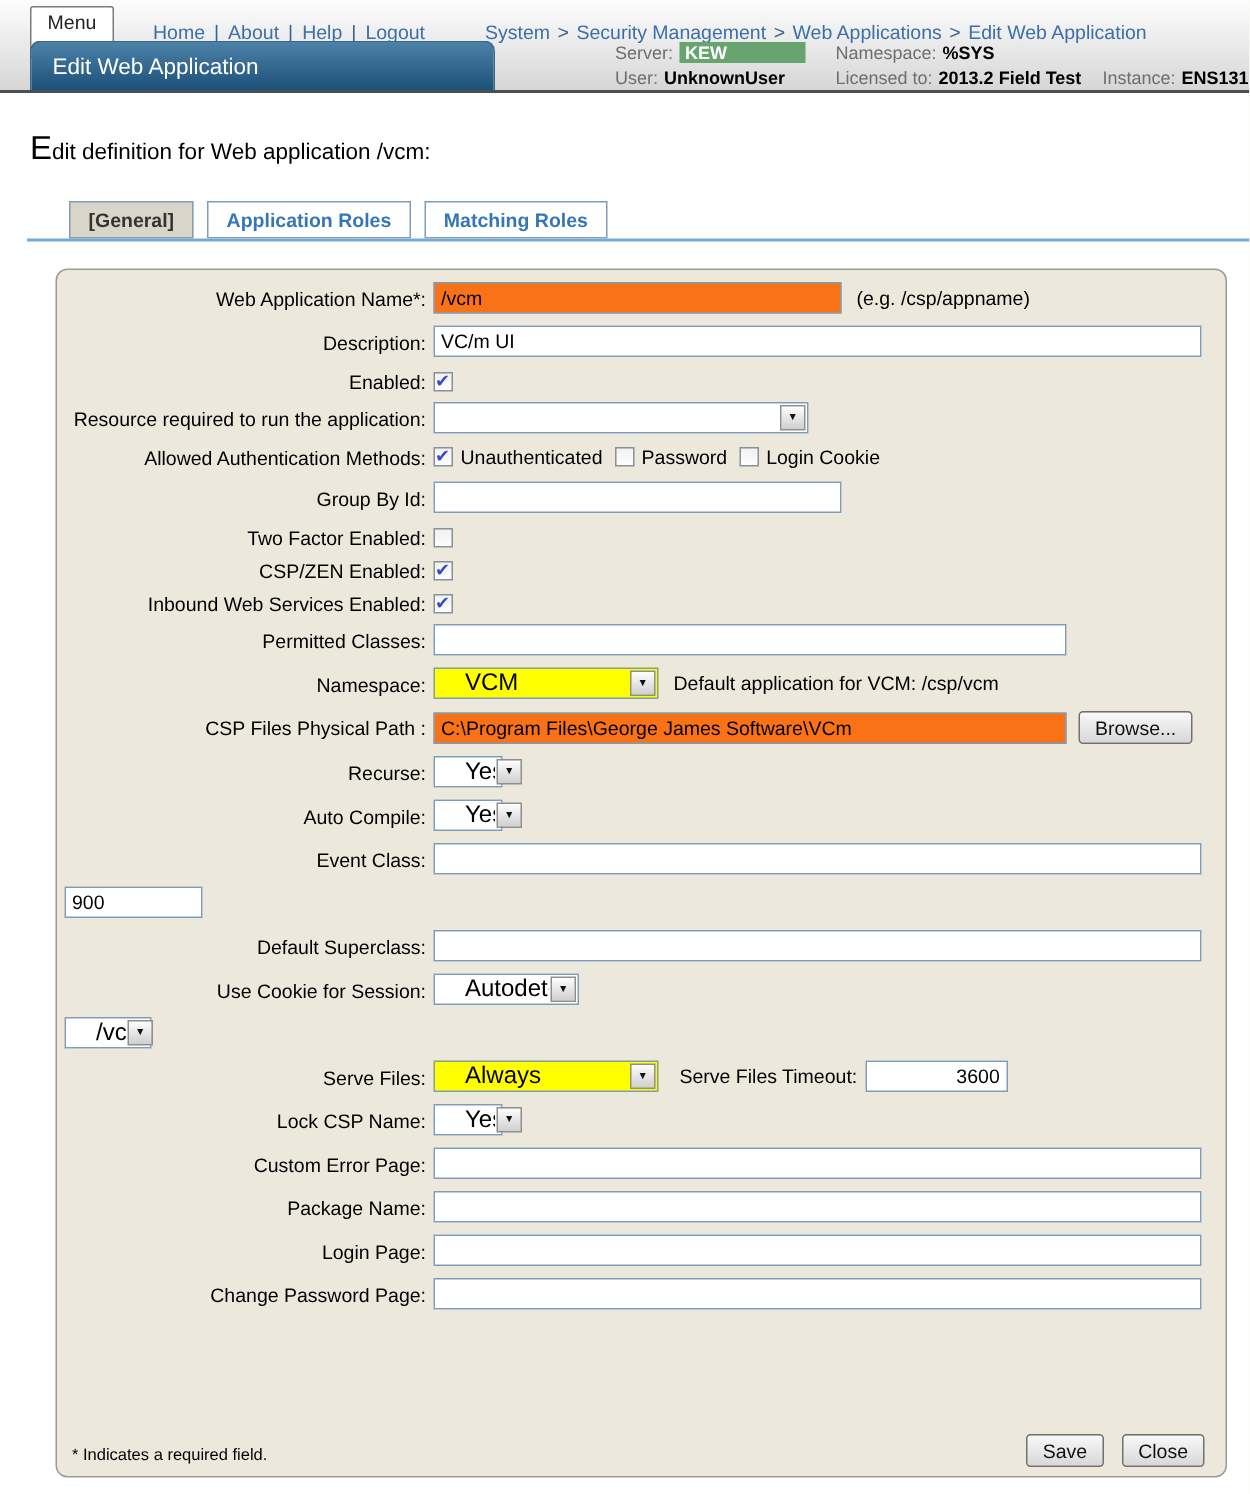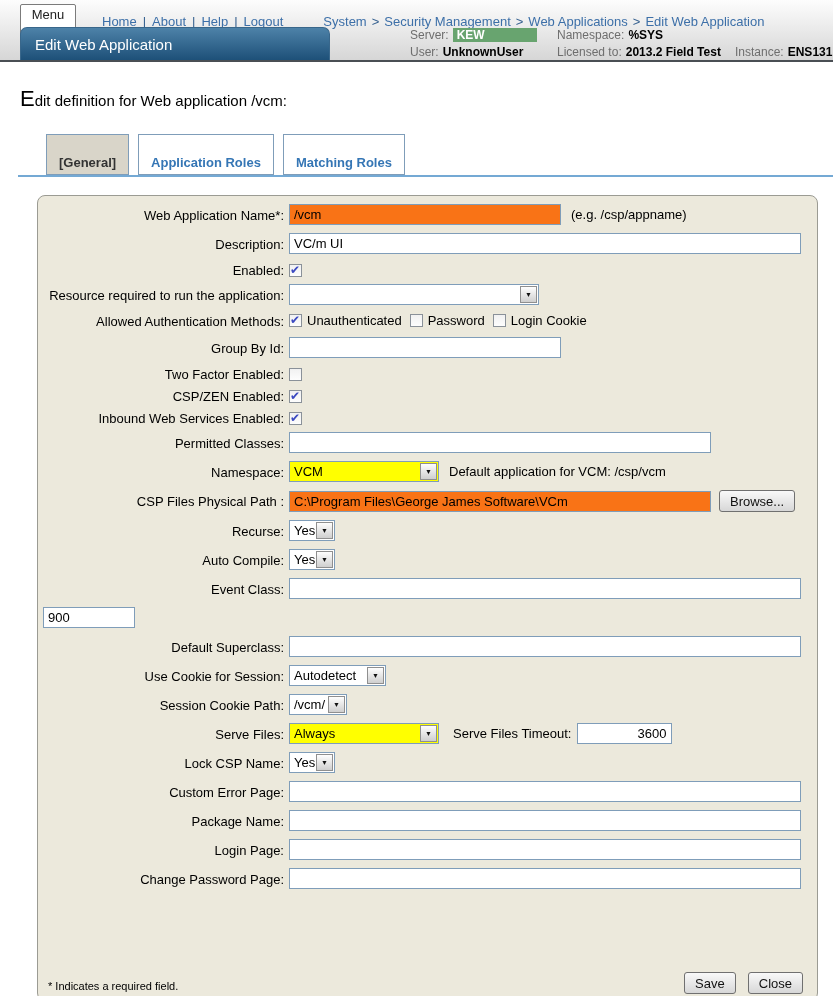--- a/index.html
+++ b/index.html
@@ -32,41 +32,41 @@
   .hdr-sep { height:2px; background:#4a4f54; }
 
   
   .heading { margin:24px 0 0 20px; font-size:15px; color:#000; }
   .heading .big { font-size:22px; }
 
   
   .tabbar { margin:22px 0 0 18px; display:flex; gap:9px; padding-left:28px;
             border-bottom:2px solid #74a9d4; align-items:flex-end; }
   .tab { border:1px solid #7f9db9; background:#fff; color:#3576b5; font-weight:bold; font-size:13px;
-         padding:20px 12px 4px; cursor:pointer; }
+         padding:4px 12px 4px; cursor:pointer; }
   .tab.active { background:#d9d5c9; color:#333; }
 
   
   .panel { position:relative; margin:18px 0 0 37px; width:781px; height:806px;
            background:#ece9dc; border:1px solid #9b9b93; border-radius:8px; padding-top:8px; }
   .frow { display:flex; align-items:center; margin-bottom:8px; }
   .frow.cbrow { margin-bottom:6px; }
   .frow.top { align-items:flex-start; }
   .lbl { width:246px; flex:none; text-align:right; font-size:13px; color:#000; padding-top:1px; }
   .ctl { margin-left:5px; display:flex; align-items:center; }
   .hint { margin-left:10px; font-size:13px; color:#000; white-space:nowrap; }
 
   .ti { height:21px; border:1px solid #7f9db9; background:#fff; font:13px "Liberation Sans",sans-serif;
         padding:1px 4px; color:#000; }
   .ti.hl { background:#f97316; }
   .w272{width:272px} .w512{width:512px} .w422{width:422px} .w92{width:92px} .w95{width:95px}
 
   .sel { display:inline-flex; border:1px solid #7f9db9; background:#fff; height:21px; align-items:center; }
   .sel.hl { background:#ffff00; }
-  .sel .sv { flex:1; padding:0 4px; font-size:13px; white-space:nowrap; overflow:hidden; }
+  .sel .sv { flex:1; padding:0 20px; font-size:16px; white-space:nowrap; overflow:hidden; }
   .sel .sb { width:17px; height:17px; margin:1px; border:1px solid #8f8f8f; flex:none;
              background:linear-gradient(#fefefe,#cfcfcf); display:flex; align-items:center; justify-content:center;
              font-size:7px; color:#111; cursor:pointer; }
   .sw250{width:250px} .sw150{width:150px} .sw97{width:97px} .sw58{width:58px} .sw46{width:46px}
 
   .cb { width:13px; height:13px; flex:none; border:1px solid #8a9199; background:linear-gradient(#f1f1f1,#fdfdfd);
         position:relative; display:inline-block; cursor:pointer; }
   .cb[data-checked="true"]::after { content:"\2714"; position:absolute; left:0px; top:-2px;
         font-size:12px; color:#3b49c0; }
   .cblabel { margin-left:5px; font-size:13px; }
@@ -302,21 +302,20 @@
       <div class="lbl">Use Cookie for Session:</div>
       <div class="ctl">
         <span class="sel sw97">
           <span class="sv">Autodetect</span>
           <span class="sb">▼</span>
         </span>
       </div>
     </div>
 
     <div class="frow">
-      <div class="lbl">Session Cookie Path:</div>
       <div class="ctl">
         <span class="sel sw58">
           <span class="sv">/vcm/</span>
           <span class="sb">▼</span>
         </span>
       </div>
     </div>
 
     <div class="frow">
       <div class="lbl">Serve Files:</div>

